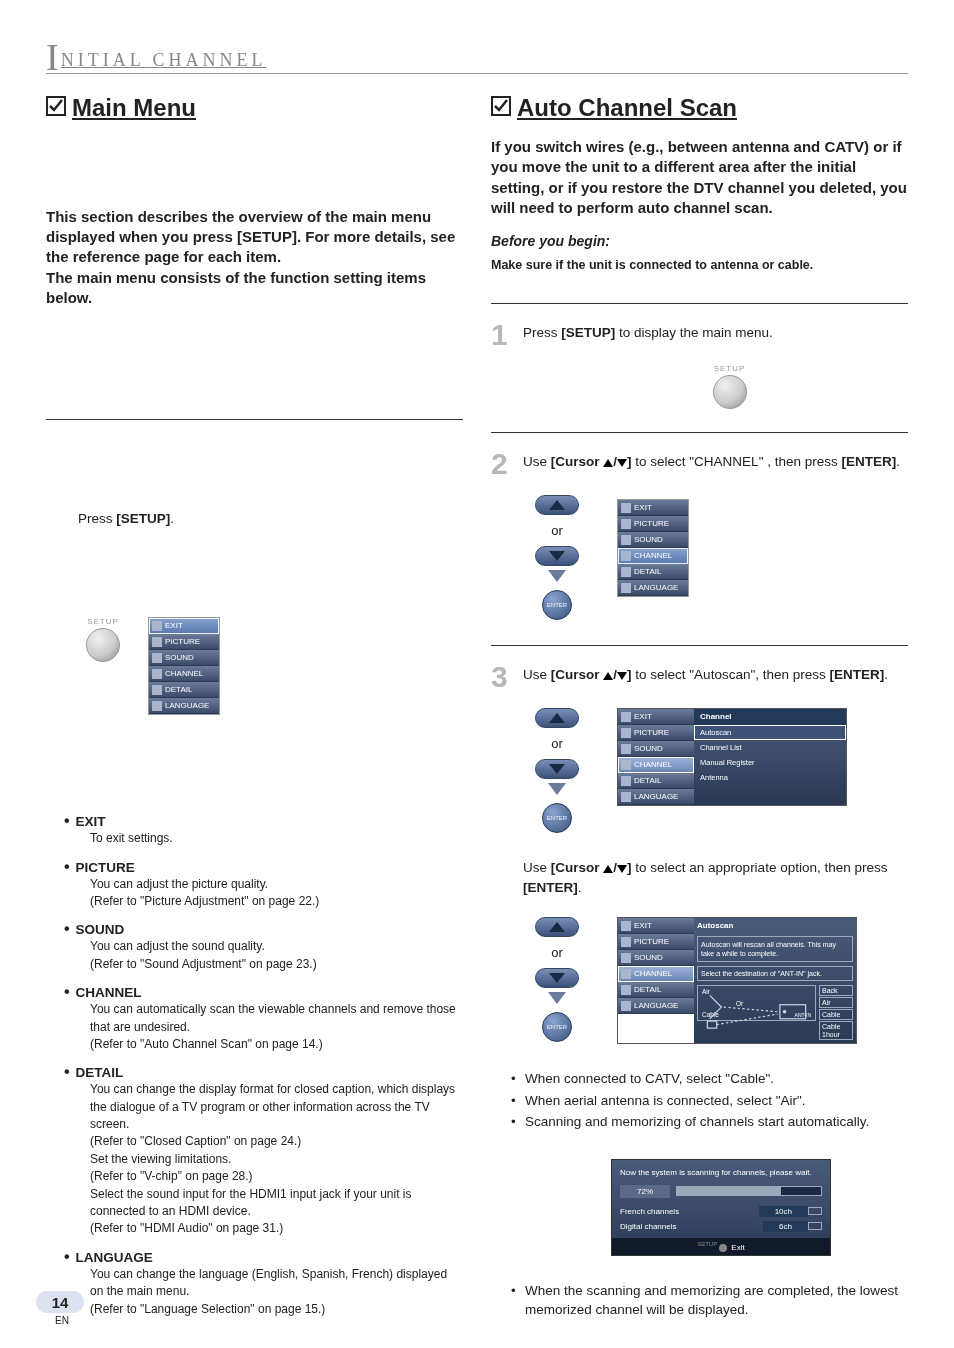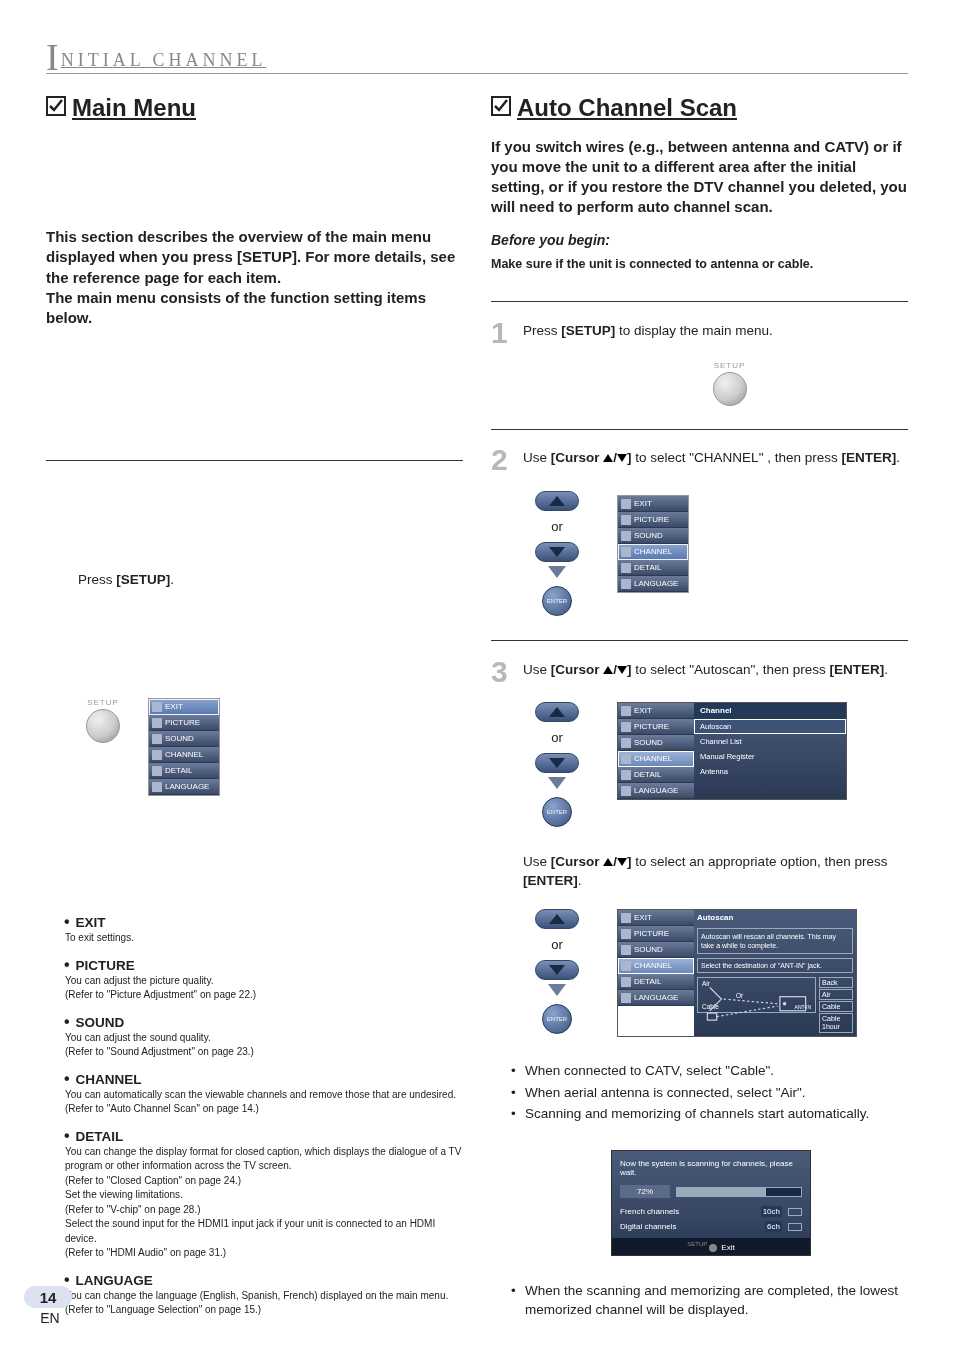--- a/index.html
+++ b/index.html
@@ -174,23 +174,23 @@
   }
   .bullet-item .dot {
     font-weight: bold;
     margin-right: 6px;
   }
   .bullet-item .head {
     font-weight: 700;
     font-size: 13.5px;
   }
   .bullet-item .desc {
-    font-size: 10px;
+    font-size: 12px;
     line-height: 1.45;
-    margin-left: 1px;
+    margin-left: 26px;
   }
   .cursor-group {
     display: flex;
     flex-direction: column;
     align-items: center;
     gap: 4px;
     margin: 10px 0 8px 30px;
     width: 72px;
   }
   .cursor-row {
@@ -326,21 +326,21 @@
     padding-left: 14px;
     margin-bottom: 2px;
   }
   .sub-bullets li::before {
     content: "•";
     position: absolute;
     left: 0;
   }
   .scan-osd {
     margin: 10px auto 10px 120px;
-    width: 200px;
+    width: 220px;
     background: linear-gradient(#4a5a7a, #2a3a55);
     color: #fff;
     font-size: 9px;
     border: 1px solid #333;
     padding: 8px;
   }
   .scan-osd .msg { font-size: 8px; margin-bottom: 8px; }
   .scan-osd .bar-row {
     display: flex; align-items: center; gap: 6px; margin-bottom: 8px;
   }
@@ -351,48 +351,48 @@
     flex: 1; height: 10px; background: #1a2a45; border: 1px solid #9ab;
     position: relative;
   }
   .scan-osd .bar .fill {
     background: #9ab; height: 100%; width: 72%;
   }
   .scan-osd .chrow {
     display: flex; justify-content: space-between; align-items: center;
     font-size: 8px; margin-bottom: 4px;
   }
-  .scan-osd .chrow .count { background: #223a58; padding: 1px 2px; margin-left: auto; margin-right: 6px;}
+  .scan-osd .chrow .count { background: #223a58; padding: 1px 16px; margin-left: auto; }
   .scan-osd .chrow .mini { width: 14px; height: 8px; border: 1px solid #9ab; }
   .scan-osd .exit-row {
     background: #111a2a; margin: 6px -8px -8px -8px; padding: 3px 0;
     text-align: center; font-size: 8px;
   }
   .scan-osd .exit-row .dot { display:inline-block;width:8px;height:8px;border-radius:50%;background:#888;vertical-align:middle;margin:0 4px;}
   .scan-osd .exit-row .tiny{font-size:6px;color:#888;vertical-align:super;margin-right:-2px;}
   .page-num {
     position: absolute;
     bottom: 22px;
-    left: 24px;
+    left: 36px;
   }
   .page-num .oval {
     width: 48px;
     height: 22px;
     border-radius: 11px;
     background: #dde2f0;
     display: flex;
     align-items: center;
     justify-content: center;
     font-weight: 700;
     font-size: 15px;
     color: #222;
   }
   .page-num .en {
     text-align: center;
-    font-size: 14px;
+    font-size: 10px;
     margin-top: 2px;
     margin-left: 4px;
   }
   .tri-inline {
     display: inline-block;
     vertical-align: middle;
   }
   .tri-inline.up { width:0;height:0;border-left:5px solid transparent;border-right:5px solid transparent;border-bottom:8px solid #000;}
   .tri-inline.down { width:0;height:0;border-left:5px solid transparent;border-right:5px solid transparent;border-top:8px solid #000;}
 </style>

